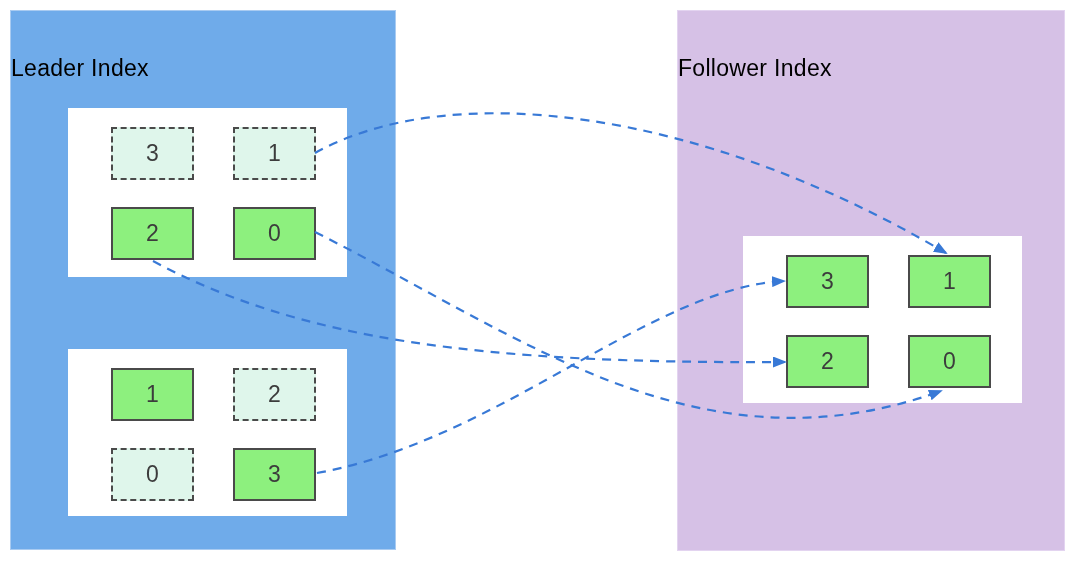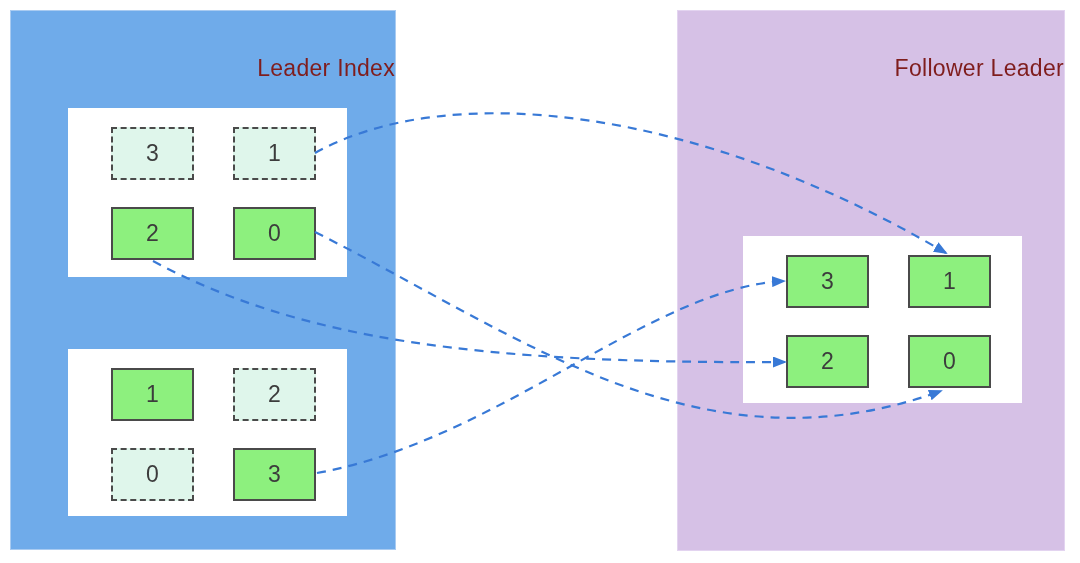--- a/index.html
+++ b/index.html
@@ -25,25 +25,24 @@
     border: 1px solid #a9cbf1;
   }
   .panel-follower {
     left: 677px; top: 10px; width: 388px; height: 541px;
     background: #D6C1E6;
     border: 1px solid #e3d4f0;
   }
   .panel-title {
     position: absolute;
     left: 0; right: 0; top: 44px;
-    text-align: right;
+    text-align: left;
     font-size: 23px;
-    color: #7f1d1d;
+    color: #000000;
     letter-spacing: 0.3px;
-    padding-left: 8px;
   }
   .shard-group {
     position: absolute;
     background: #ffffff;
   }
   #group-leader-top    { left: 68px;  top: 108px; width: 279px; height: 169px; }
   #group-leader-bottom { left: 68px;  top: 349px; width: 279px; height: 167px; }
   #group-follower      { left: 743px; top: 236px; width: 279px; height: 167px; }
   .shard {
     position: absolute;
@@ -83,21 +82,21 @@
 </head>
 <body>
 
 <div id="stage">
 
   <div class="panel panel-leader">
     <div class="panel-title">Leader Index</div>
   </div>
 
   <div class="panel panel-follower">
-    <div class="panel-title">Follower Leader</div>
+    <div class="panel-title">Follower Index</div>
   </div>
 
   <div class="shard-group" id="group-leader-top">
     <div class="shard pos-tl" data-variant="dashed">3</div>
     <div class="shard pos-tr" data-variant="dashed">1</div>
     <div class="shard pos-bl" data-variant="solid">2</div>
     <div class="shard pos-br" data-variant="solid">0</div>
   </div>
 
   <div class="shard-group" id="group-leader-bottom">

